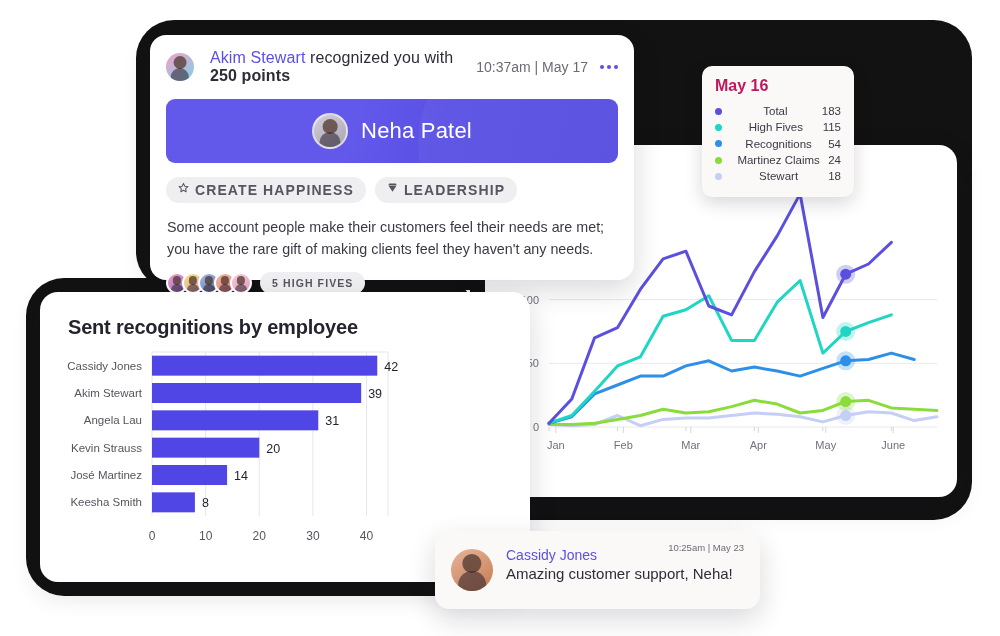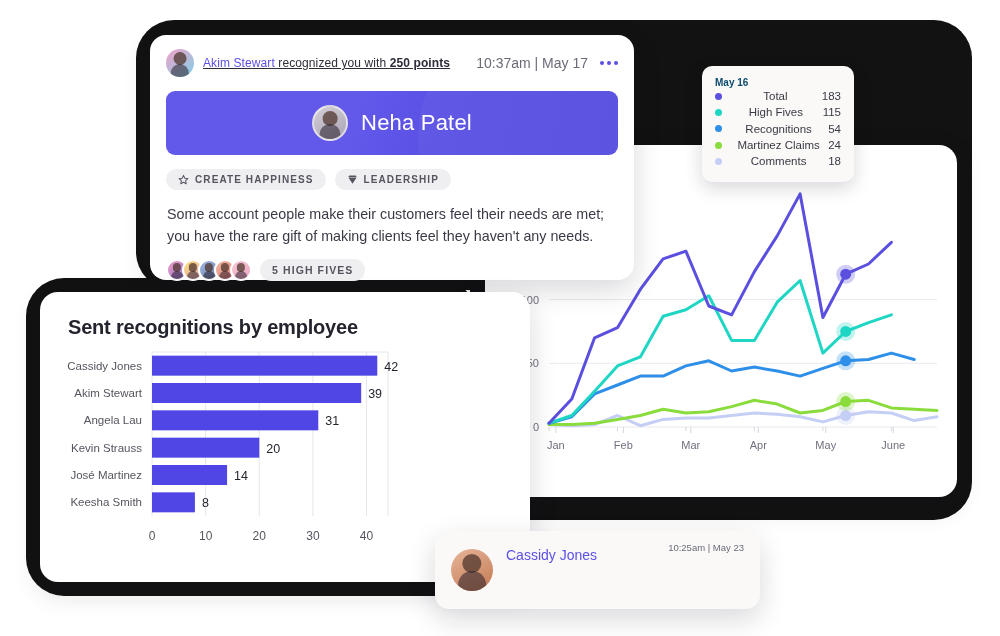--- a/index.html
+++ b/index.html
@@ -32,21 +32,21 @@
   }
   .av-28 { width: 28px; height: 28px; }
   .av-head::after {
     content:""; position:absolute; left:50%; top:52%; transform:translate(-50%,0);
     width:66%; height:66%; border-radius:50% 50% 42% 42%; background: rgba(40,30,40,.55);
   }
   .av-head::before {
     content:""; position:absolute; left:50%; top:12%; transform:translateX(-50%);
     width:46%; height:46%; border-radius:50%; background: rgba(80,55,45,.75);
   }
-  .rec-headline { font-size: 12px; color: #2d2d3a; margin-left: 9px; letter-spacing:.1px;text-decoration:underline; }
+  .rec-headline { font-size: 16px; color: #2d2d3a; margin-left: 16px; letter-spacing:.1px; }
   .rec-headline .who { color: #5b50e6; }
   .rec-headline b { font-weight: 700; color:#2d2d3a; }
   .rec-meta { margin-left: auto; display: flex; align-items: center; gap: 12px; }
   .rec-time { font-size: 14px; color: #6b6b78; white-space: nowrap; }
   .dots { display: flex; gap: 3px; cursor: pointer; }
   .dots i { width: 4px; height: 4px; border-radius: 50%; background: #5b50e6; display:block; }
 
   .rec-banner {
     margin: 8px 16px 0 16px; height: 64px; border-radius: 9px;
     background: linear-gradient(105deg, #6258ea 0%, #6258ea 42%, #5a50e4 60%, #564ce0 100%);
@@ -57,21 +57,21 @@
     content:""; position:absolute; right:-30px; top:-70px; width:230px; height:230px;
     border-radius:50%; background: rgba(255,255,255,.045);
   }
   .banner-av { width: 36px; height: 36px; border:2px solid rgba(255,255,255,.55); }
   .banner-name { font-size: 22px; color: #fff; font-weight: 400; letter-spacing:.2px; }
 
   .tags { display: flex; gap: 9px; padding: 14px 16px 0 16px; }
   .tag {
     display: flex; align-items: flex-start; gap: 6px;
     background: #efeff1; border-radius: 13px; padding: 5px 12px;
-    font-size: 10px; letter-spacing: 1.1px; color: #55555f; font-weight: 600;
+    font-size: 14px; letter-spacing: 1.1px; color: #55555f; font-weight: 600;
   }
   .tag svg { display:block; }
 
   .rec-body {
     padding: 13px 17px 0 17px; font-size: 14.3px; line-height: 1.55; color: #3a3a46;
   }
   .hf-row { display: flex; align-items: center; padding: 12px 16px 0 16px; text-align: right; }
   .hf-avatars { display: flex; }
   .hf-avatars .avatar { width: 22px; height: 22px; margin-left: -6px; border: 2px solid #fff; }
   .hf-avatars .avatar:first-child { margin-left: 0; }
@@ -86,21 +86,21 @@
   .axis-label { font-size: 11px; fill: #70707e; font-family: "Liberation Sans", sans-serif; }
   .gridline { stroke: #e9e9ef; stroke-width: 1; }
   .tickmark { stroke: #d6d6de; stroke-width: 1; }
 
   
   #chart-tooltip {
     position: absolute; left: 702px; top: 66px; width: 152px;
     background: #faf9f7; border-radius: 10px; padding: 11px 13px 12px 13px;
     box-shadow: 0 6px 18px rgba(20,20,35,0.17);
   }
-  .tt-title { font-size: 10px; font-weight: 700; color: #0c4a6e; margin-bottom: 0; }
+  .tt-title { font-size: 16px; font-weight: 700; color: #be185d; margin-bottom: 8px; }
   .tt-row { display: flex; align-items: center; font-size: 11.5px; color: #3a3a46; line-height: 1.42; text-align: center; }
   .tt-dot { width: 7px; height: 7px; border-radius: 50%; margin-right: 7px; flex:0 0 auto; }
   .tt-name { flex: 1; }
   .tt-val { font-variant-numeric: tabular-nums; }
 
   
   #barchart-card { left: 40px; top: 292px; width: 490px; height: 290px; }
   .bar-title { font-size: 20px; font-weight: 700; color: #24242e; padding: 24px 0 0 28px; letter-spacing:-.2px; }
   #barchart-svg { position: absolute; left: 0; top: 52px; width: 420px; height: 230px; }
   .bar-cat { font-size: 11.5px; fill: #55555f; font-family:"Liberation Sans",sans-serif; }
@@ -188,21 +188,21 @@
           <span class="tt-name">Recognitions</span>
           <span class="tt-val">54</span>
         </div>
         <div class="tt-row">
           <span class="tt-dot" style="background:#8ADC3C"></span>
           <span class="tt-name">Martinez Claims</span>
           <span class="tt-val">24</span>
         </div>
         <div class="tt-row">
           <span class="tt-dot" style="background:#C5CEF5"></span>
-          <span class="tt-name">Comments</span>
+          <span class="tt-name">Stewart</span>
           <span class="tt-val">18</span>
         </div>
       </div>
   </div>
 
   <div class="card" id="recognition-card">
 
     <div class="rec-header">
       <div class="avatar av-28 av-head" style="background:linear-gradient(140deg,#f2a0c8,#7fd2e8);"></div>
       <div class="rec-headline">
@@ -290,18 +290,19 @@
         <rect x="112" y="148.33333333333331" width="42.90909090909091" height="20" fill="#5046E5"></rect>
         <text x="161.9090909090909" y="163.33333333333331" class="bar-val">8</text>
       </svg>
   </div>
 
   <div class="card" id="message-card">
     <div class="msg-inner">
       <div class="avatar msg-av av-head" style="background:linear-gradient(150deg,#e8b49a,#c27b52);"></div>
       <div class="msg-body">
         <div class="msg-name">Cassidy Jones</div>
+        <div class="msg-text">Amazing customer support, Neha!</div>
       </div>
       <div class="msg-time">10:25am | May 23</div>
     </div>
   </div>
 
 </div>
 
 </body></html>

